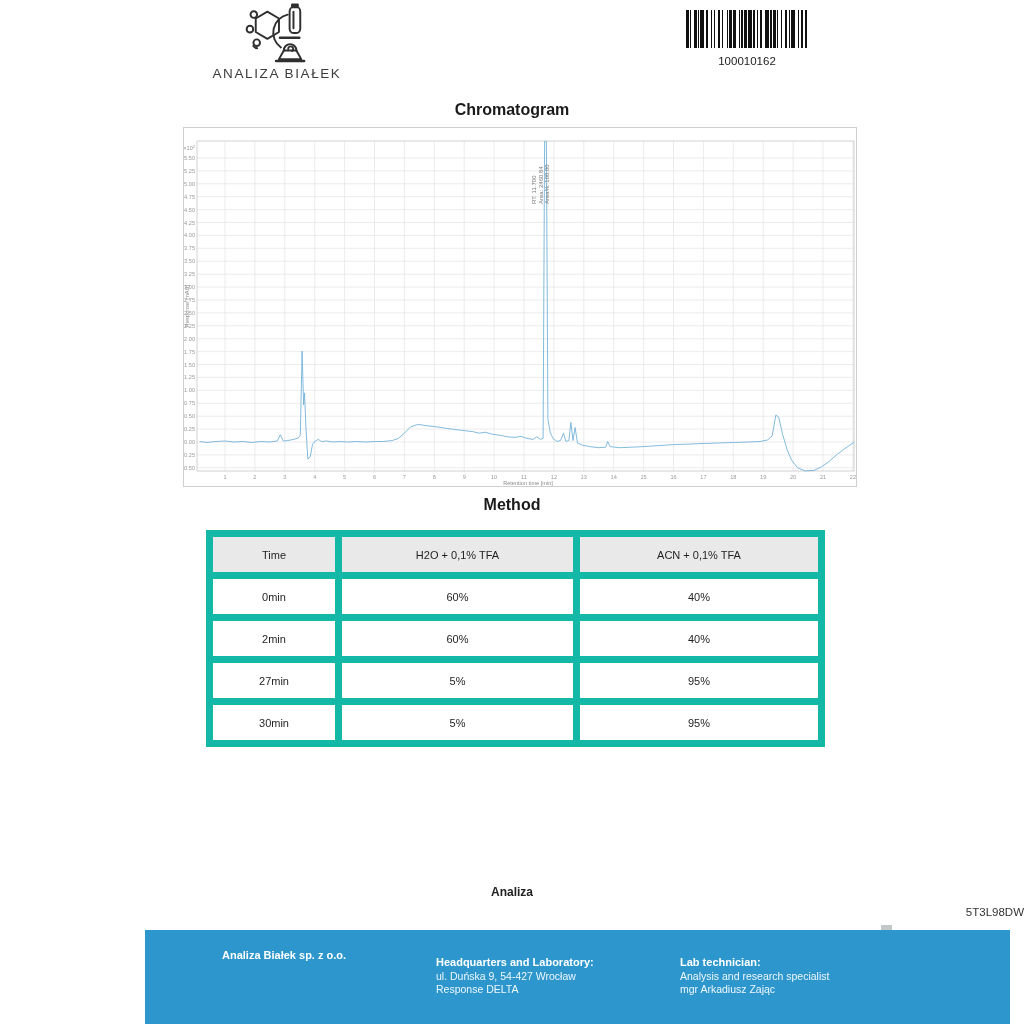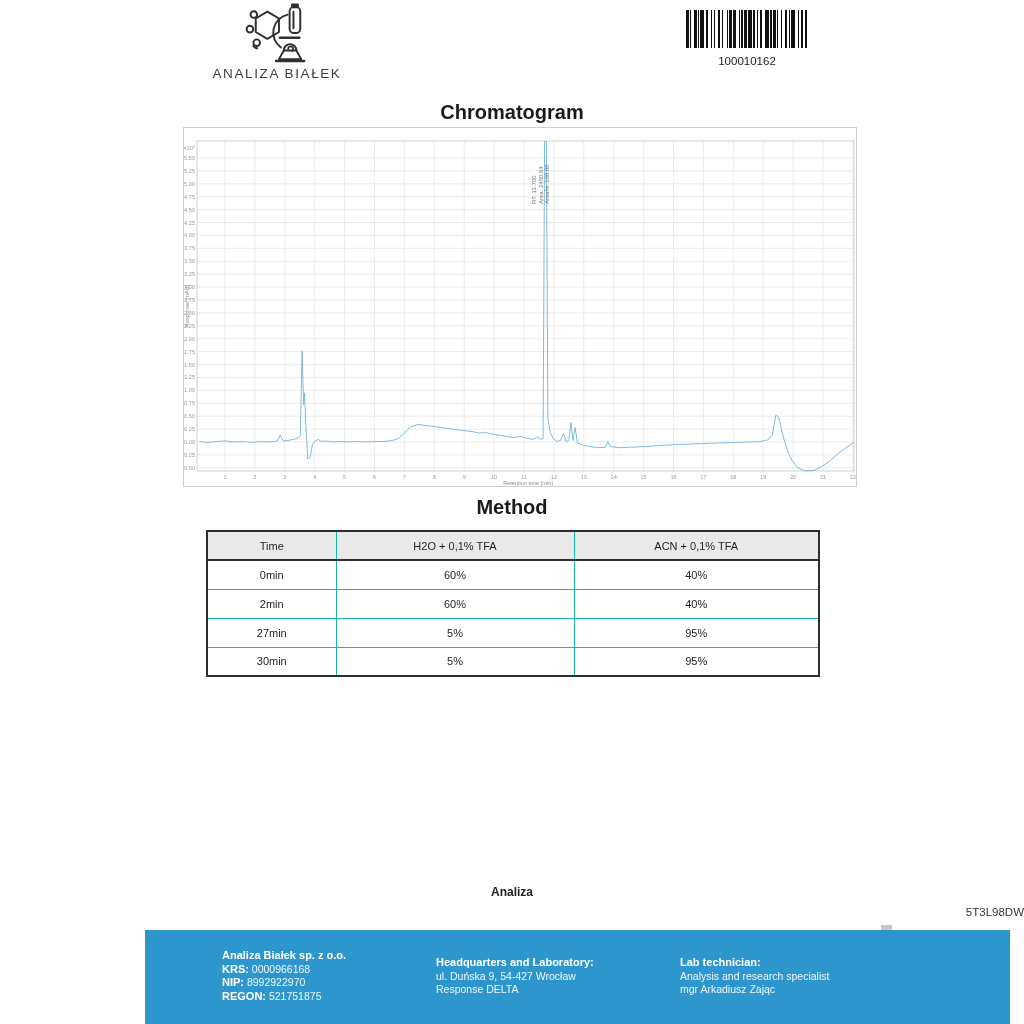--- a/index.html
+++ b/index.html
@@ -14,32 +14,32 @@
 
   
   #barcode { position: absolute; left: 686px; top: 10px; width: 122px; height: 38px;
     display: flex; align-items: stretch; }
   #barcode .bar { height: 100%; }
   #barcode-value { position: absolute; left: 686px; top: 55px; width: 122px; text-align: center;
     font-size: 11.5px; color: #1c1c1c; }
 
   
   .section-title { position: absolute; left: 0; width: 1024px; text-align: center;
-    font-size: 20px; font-weight: bold; color: #1a1a1a; }
+    font-size: 16px; font-weight: bold; color: #1a1a1a; }
   #chromatogram-title { top: 101px; }
   #method-title { top: 496px; }
 
   
   #chart { position: absolute; left: 183px; top: 127px; width: 674px; height: 360px;
     border: 1px solid #cfcfcf; background: #fff; }
 
   
   #method-table-wrap { position: absolute; left: 206px; top: 530px; width: 612px; }
   table { border-collapse: collapse; width: 100%; table-layout: fixed; }
-  th, td { border: 1px solid #14b8a6; height: 29px; text-align: center; vertical-align: middle;
+  th, td { border: 7px solid #14b8a6; height: 42px; text-align: center; vertical-align: middle;
     font-size: 11px; font-weight: normal; color: #1f1f1f; }
   thead th { background: #e9e9e9; border-bottom: 2px solid #2e2e2e; }
   table { border: 2px solid #2e2e2e; }
   col.c-time { width: 129px; } col.c-h2o { width: 238px; } col.c-acn { width: 245px; }
 
   
   #password-label { position: absolute; left: 0; top: 885px; width: 1024px; text-align: center;
     font-size: 12px; font-weight: bold; color: #222; }
   #password-value { position: absolute; left: 0; top: 906px; width: 1024px; text-align: right;
     font-size: 11.5px; color: #333; }
@@ -299,25 +299,20 @@
     </table>
   </div>
 
   <div id="password-label">Analiza</div>
   <div id="password-value">5T3L98DW</div>
 
   <div id="footer-shadow"></div>
   <div id="footer" style="background: rgb(45, 151, 205);">
     <div class="col" id="col-company">
       <div class="hd">Analiza Białek sp. z o.o.</div>
-      <div id="registry-lines">
-          <div><b>KRS:</b> 0000966168</div>
-          <div><b>NIP:</b> 8992922970</div>
-          <div><b>REGON:</b> 521751875</div>
-        </div>
     </div>
     <div class="col" id="col-hq">
       <div class="hd">Headquarters and Laboratory:</div>
       <div id="hq-lines">
           <div>ul. Duńska 9, 54-427 Wrocław</div>
           <div>Response DELTA</div>
         </div>
     </div>
     <div class="col" id="col-tech">
       <div class="hd">Lab technician:</div>

